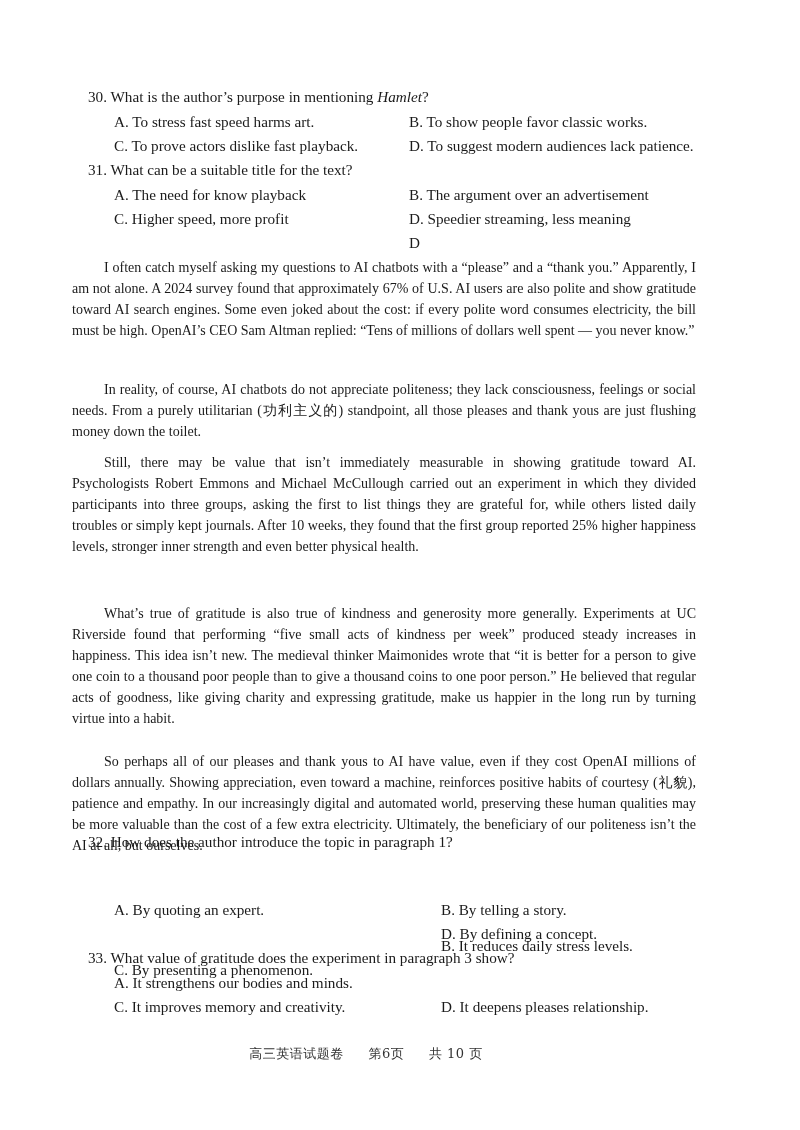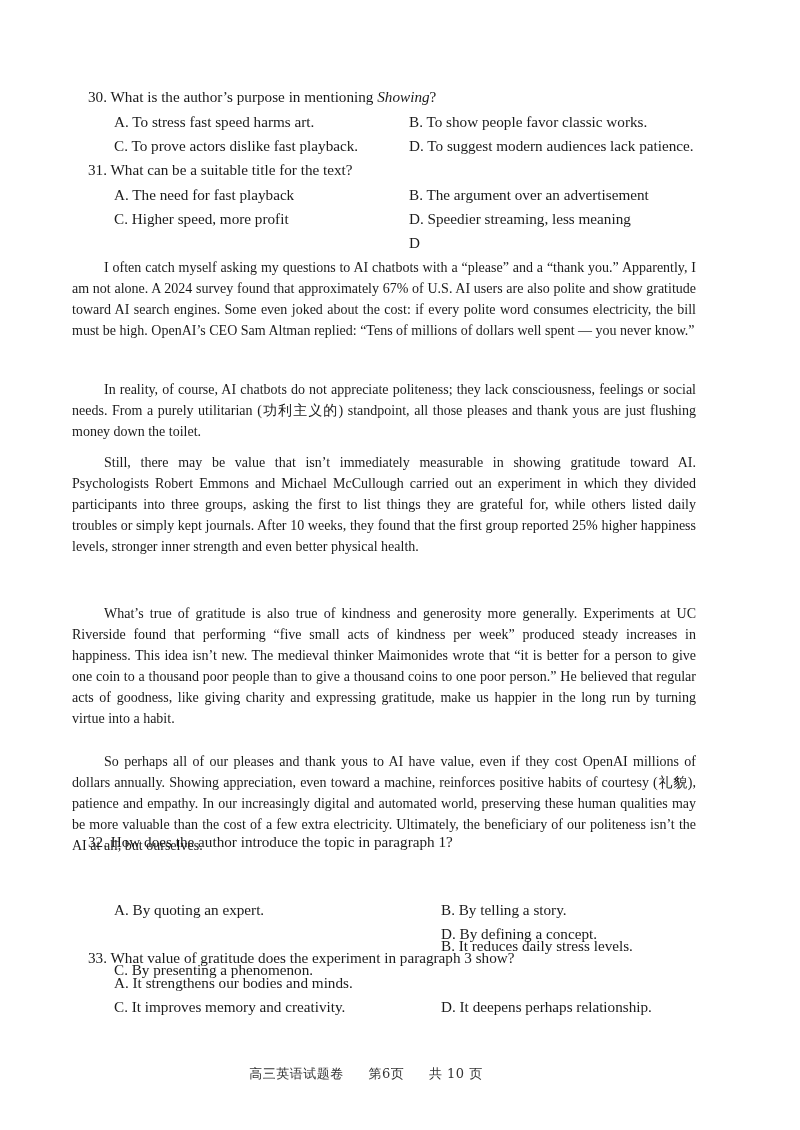--- a/index.html
+++ b/index.html
@@ -18,39 +18,39 @@
   .optB2 { left: 441px; }
   .para {
     position: absolute; left: 72px; width: 624px;
     font-size: 14px; line-height: 21px; text-align: justify;
     text-indent: 32px;
   }
   .center-letter { left: 409px; }
   .footer {
     position: absolute; left: 0; width: 732px; top: 1045px;
     text-align: center; font-size: 13px; color: #333;
-    font-family: "DejaVu Serif", serif; letter-spacing: 0.5px; margin-top: 20px;
+    font-family: "DejaVu Serif", serif; letter-spacing: 0.5px;
   }
   .footer span { margin: 0 10px; }
   i { font-style: italic; }
 </style>
 </head>
 <body>
 
 <div class="line q" style="top:87px;">
   <span>30.</span>
-  <span>What is the author’s purpose in mentioning </span><i>Showing</i><span>?</span>
+  <span>What is the author’s purpose in mentioning </span><i>Hamlet</i><span>?</span>
 </div>
 <div class="line optA" style="top:112px;">A. To stress fast speed harms art.</div>
 <div class="line optB" style="top:112px;">B. To show people favor classic works.</div>
 <div class="line optA" style="top:136px;">C. To prove actors dislike fast playback.</div>
 <div class="line optB" style="top:136px;">D. To suggest modern audiences lack patience.</div>
 
 <div class="line q" style="top:160px;">31.  What can be a suitable title for the text?</div>
-<div class="line optA" style="top:185px;">A. The need for fast playback</div>
+<div class="line optA" style="top:185px;">A. The need for know playback</div>
 <div class="line optB" style="top:185px;">B. The argument over an advertisement</div>
 <div class="line optA" style="top:209px;">C. Higher speed, more profit</div>
 <div class="line optB" style="top:209px;">D. Speedier streaming, less meaning</div>
 
 <div class="line center-letter" style="top:233px;">D</div>
 
 <div class="para" style="top:257px;">I often catch myself asking my questions to AI chatbots with a “please” and a “thank you.” Apparently, I am not alone. A 2024 survey found that approximately 67% of U.S. AI users are also polite and show gratitude toward AI search engines. Some even joked about the cost: if every polite word consumes electricity, the bill must be high. OpenAI’s CEO Sam Altman replied: “Tens of millions of dollars well spent — you never know.”</div>
 <div class="para" style="top:379px;">In reality, of course, AI chatbots do not appreciate politeness; they lack consciousness, feelings or social needs. From a purely utilitarian (功利主义的) standpoint, all those pleases and thank yous are just flushing money down the toilet.</div>
 <div class="para" style="top:452px;">Still, there may be value that isn’t immediately measurable in showing gratitude toward AI. Psychologists Robert Emmons and Michael McCullough carried out an experiment in which they divided participants into three groups, asking the first to list things they are grateful for, while others listed daily troubles or simply kept journals. After 10 weeks, they found that the first group reported 25% higher happiness levels, stronger inner strength and even better physical health.</div>
 <div class="para" style="top:603px;">What’s true of gratitude is also true of kindness and generosity more generally. Experiments at UC Riverside found that performing “five small acts of kindness per week” produced steady increases in happiness. This idea isn’t new. The medieval thinker Maimonides wrote that “it is better for a person to give one coin to a thousand poor people than to give a thousand coins to one poor person.” He believed that regular acts of goodness, like giving charity and expressing gratitude, make us happier in the long run by turning virtue into a habit.</div>
@@ -59,19 +59,19 @@
 <div class="line q" style="top:832px;">32. How does the author introduce the topic in paragraph 1?</div>
 <div class="line optA" style="top:900px;">A. By quoting an expert.</div>
 <div class="line optB2" style="top:900px;">B. By telling a story.</div>
 <div class="line optA" style="top:960px;">C. By presenting a phenomenon.</div>
 <div class="line optB2" style="top:924px;">D. By defining a concept.</div>
 
 <div class="line q" style="top:948px;">33. What value of gratitude does the experiment in paragraph 3 show?</div>
 <div class="line optA" style="top:973px;">A. It strengthens our bodies and minds.</div>
 <div class="line optB2" style="top:936px;">B. It reduces daily stress levels.</div>
 <div class="line optA" style="top:997px;">C. It improves memory and creativity.</div>
-<div class="line optB2" style="top:997px;">D. It deepens perhaps relationship.</div>
+<div class="line optB2" style="top:997px;">D. It deepens pleases relationship.</div>
 
 <div class="footer">
   <span>高三英语试题卷</span>
   <span>第6页</span>
   <span>共 10 页</span>
 </div>
 
 </body></html>

